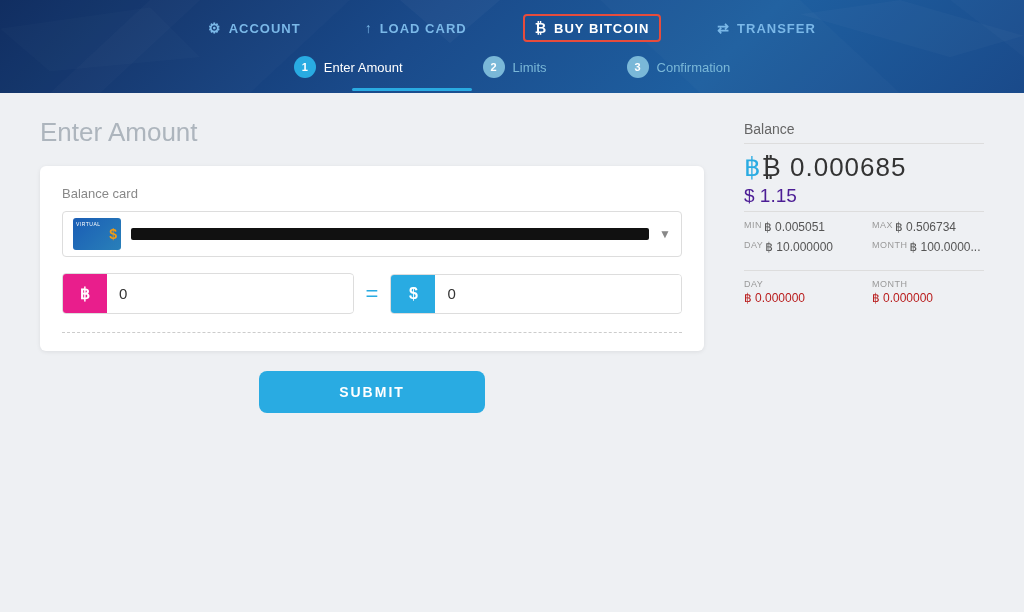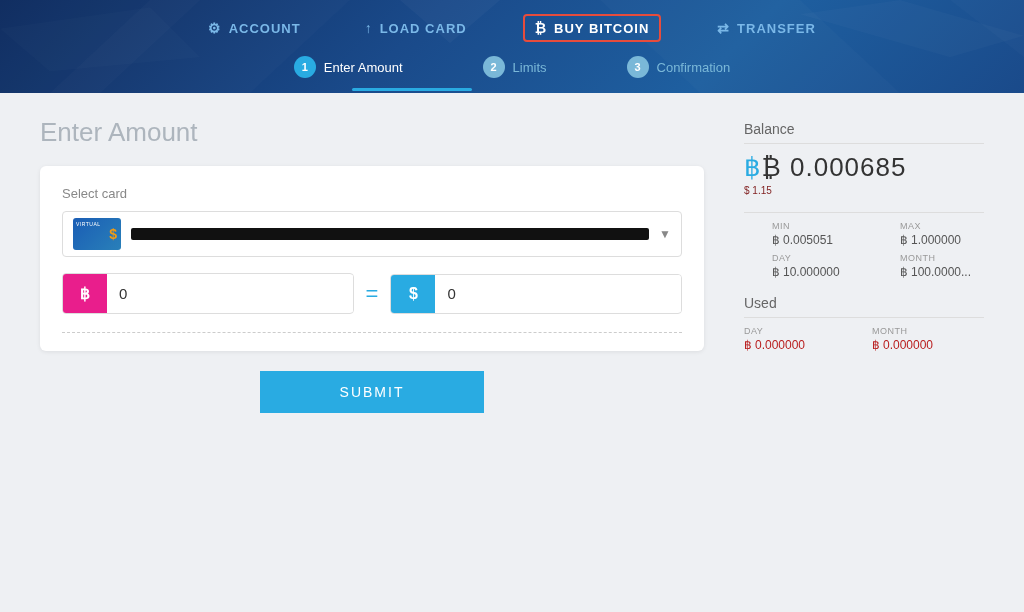--- a/index.html
+++ b/index.html
@@ -269,37 +269,37 @@
     .submit-row {
       display: flex;
       justify-content: center;
       margin-top: 20px;
     }
 
     .submit-btn {
       background: #29abe2;
       color: #fff;
       border: none;
-      border-radius: 0;
+      border-radius: 8px;
       padding: 13px 80px;
       font-size: 14px;
-      font-weight: normal;
+      font-weight: bold;
       letter-spacing: 2px;
       cursor: pointer;
       text-transform: uppercase;
     }
 
     
     .right-panel {
       width: 240px;
       padding-top: 4px;
     }
 
     .balance-section {
-      margin-bottom: 16px;
+      margin-bottom: 4px;
     }
 
     .section-label {
       font-size: 14px;
       color: #666;
       margin-bottom: 6px;
     }
 
     .divider {
       border: none;
@@ -312,41 +312,40 @@
       color: #333;
       font-weight: 300;
       letter-spacing: 1px;
     }
 
     .balance-btc .btc-symbol {
       color: #29abe2;
     }
 
     .balance-usd {
-      font-size: 10px;
-      color: #7f1d1d;
+      font-size: 19px;
+      color: #4c1d95;
       margin-top: 2px;
     }
 
     .limits-section {
       margin-bottom: 16px;
     }
 
     .limits-grid {
       display: grid;
       grid-template-columns: 1fr 1fr;
       gap: 6px 16px;
       margin-top: 6px;
     }
 
     .limit-item {
       display: flex;
-      flex-direction: column;
+      flex-direction: row;
       gap: 2px;
-      margin-left: 28px;
     }
 
     .limit-key {
       font-size: 9px;
       color: #999;
       text-transform: uppercase;
       letter-spacing: 0.5px;
     }
 
     .limit-value {
@@ -437,21 +436,21 @@
     <div class="step-underline"></div>
   </div>
 </div>
 
 <div class="main">
 
   <div class="left-panel">
     <h1 class="page-title">Enter Amount</h1>
 
     <div class="card-box">
-      <div class="select-card-label">Select card</div>
+      <div class="select-card-label">Balance card</div>
 
       <div class="card-select-row">
         <div class="card-image"></div>
         <div class="card-number-masked"></div>
         <span class="card-chevron">▼</span>
       </div>
 
       <div class="amount-row">
         <div class="amount-field">
           <div class="amount-prefix">฿</div>
@@ -485,35 +484,34 @@
 
     <div class="limits-section">
       <hr class="divider">
       <div class="limits-grid">
         <div class="limit-item">
           <span class="limit-key">MIN</span>
           <span class="limit-value">฿ 0.005051</span>
         </div>
         <div class="limit-item">
           <span class="limit-key">MAX</span>
-          <span class="limit-value">฿ 1.000000</span>
+          <span class="limit-value">฿ 0.506734</span>
         </div>
         <div class="limit-item">
           <span class="limit-key">DAY</span>
           <span class="limit-value">฿ 10.000000</span>
         </div>
         <div class="limit-item">
           <span class="limit-key">MONTH</span>
           <span class="limit-value">฿ 100.0000...</span>
         </div>
       </div>
     </div>
 
     <div class="used-section">
-      <div class="section-label">Used</div>
       <hr class="divider">
       <div class="used-grid">
         <div class="used-item">
           <span class="used-key">DAY</span>
           <span class="used-value">฿ 0.000000</span>
         </div>
         <div class="used-item">
           <span class="used-key">MONTH</span>
           <span class="used-value">฿ 0.000000</span>
         </div>

